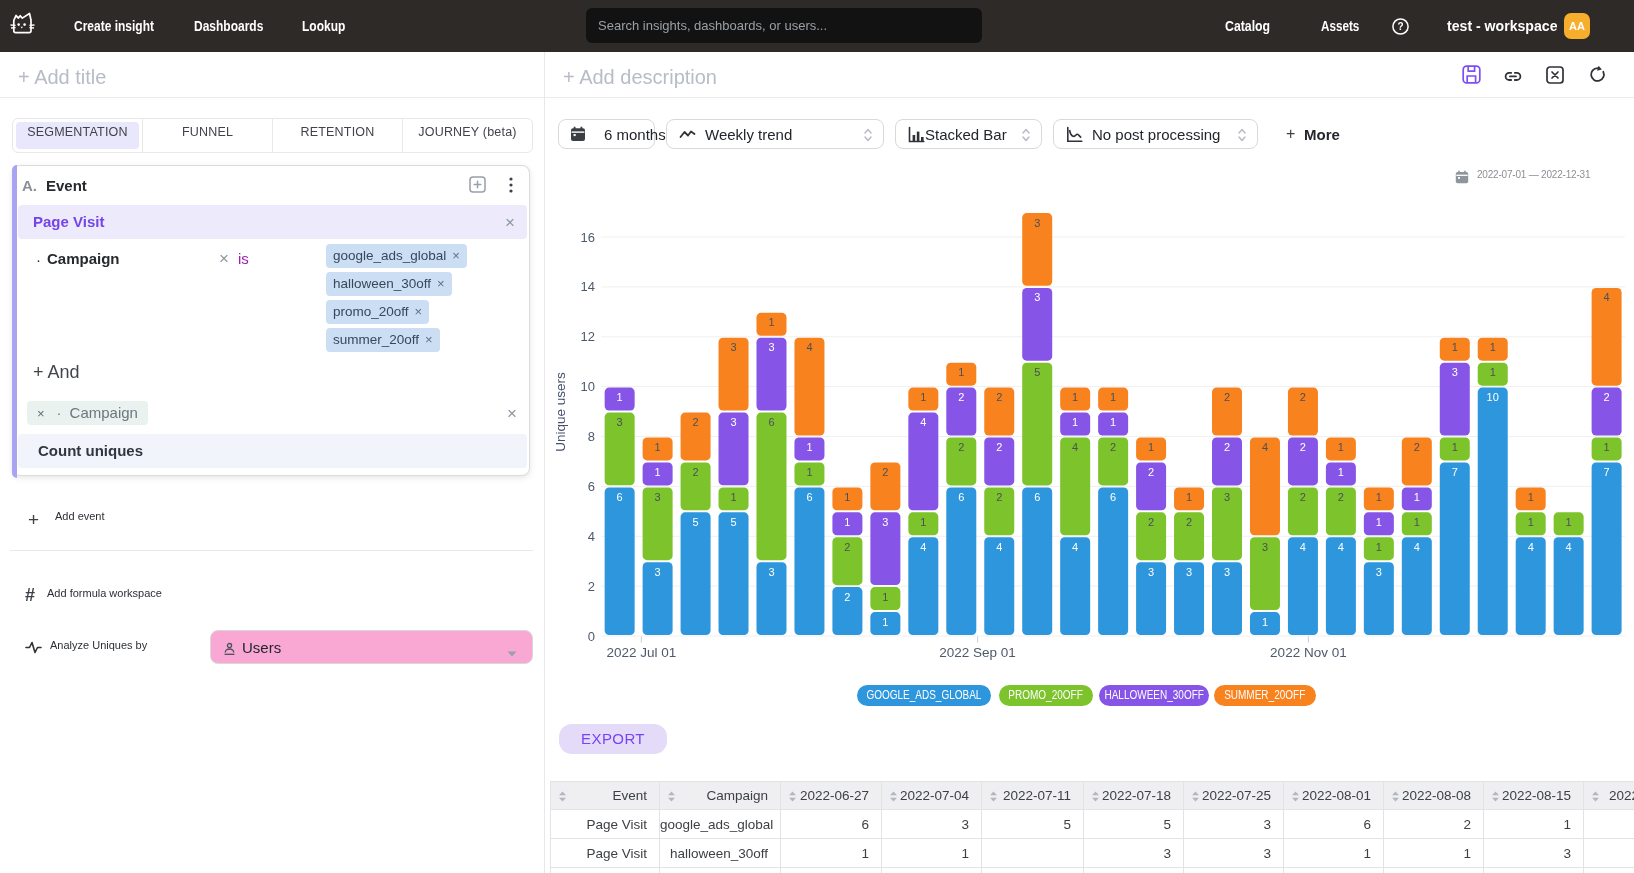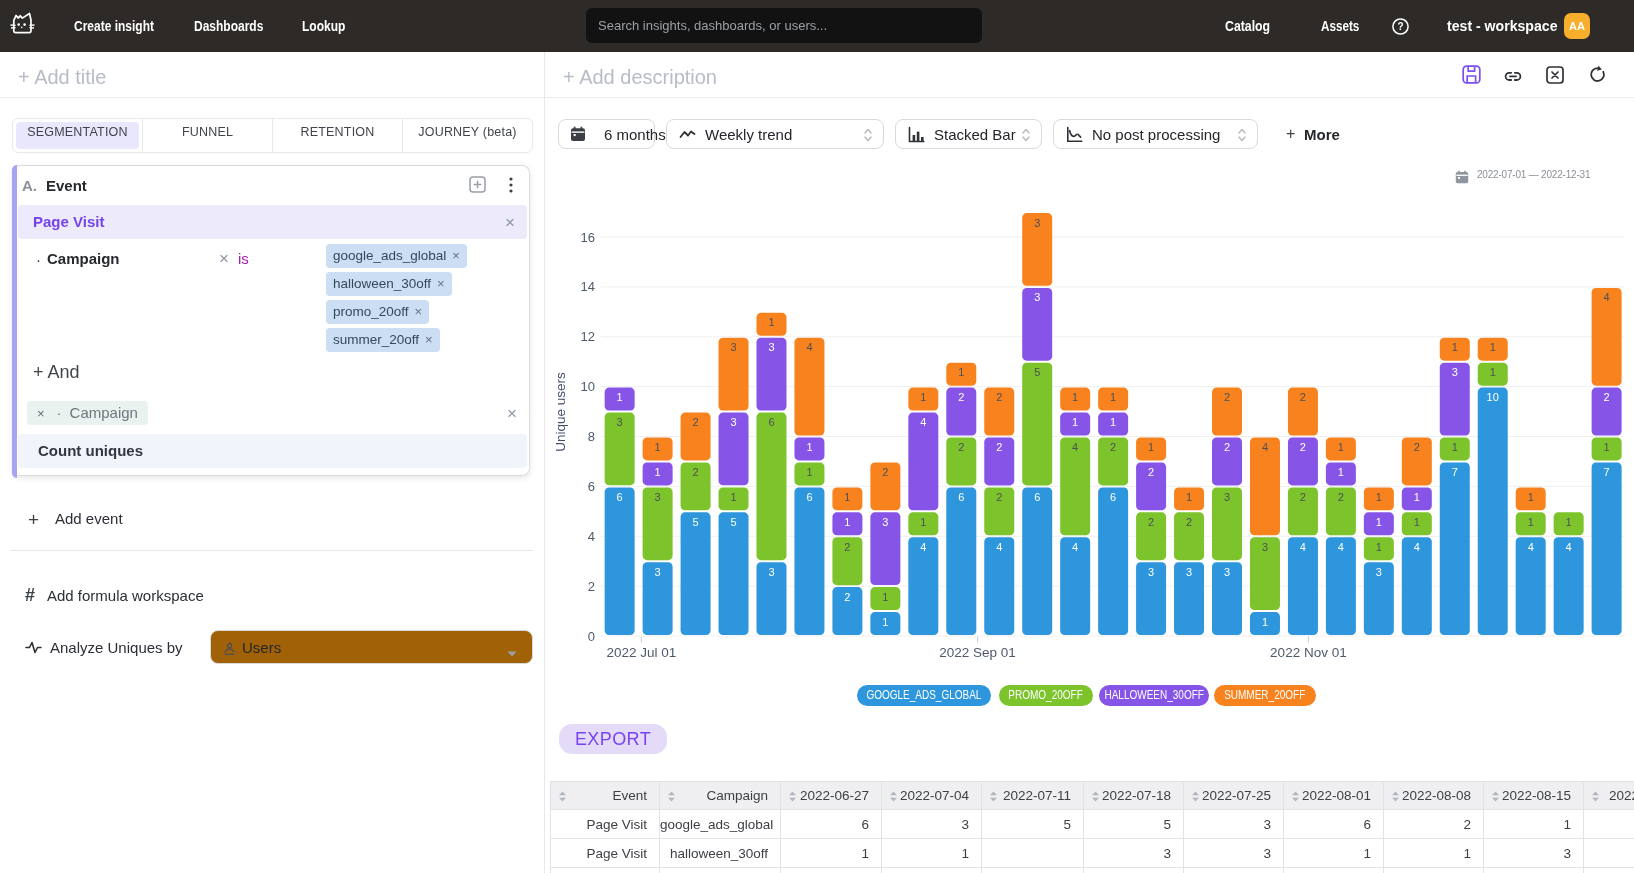--- a/index.html
+++ b/index.html
@@ -30,33 +30,33 @@
  color:#7444e8;font-weight:bold;font-size:15px;line-height:34px;padding-left:15px}
 .countrow{position:absolute;left:6px;top:268px;width:509px;height:34px;background:#f2f4fc;border-radius:4px;
  color:#32363e;font-weight:bold;font-size:15px;line-height:34px;padding-left:20px}
 .x{color:#8c96a2;font-size:17px;line-height:1;font-weight:400}
 .chip{position:absolute;left:314px;height:24px;background:#cbdef3;border-radius:4px;color:#36495a;font-size:13.5px;
  line-height:24px;padding:0 7px;white-space:nowrap}
 .chip .cx{color:#5c7187;font-size:13px;margin-left:6px}
 .gchip{position:absolute;left:15px;top:235px;height:24px;background:#e9f2ee;border-radius:4px;color:#6f7680;
  font-size:15px;line-height:24px;padding:0 10px}
 
-.leftitem{position:absolute;color:#2b2f36;font-size:15px}
+.leftitem{position:absolute;color:#2b2f36;font-size:11px}
 .sep{position:absolute;left:10px;top:550px;width:523px;height:1px;background:#e8e8e8}
-.select{position:absolute;border:1px solid #d9d9d9;border-radius:8px;background:#a16207}
+.select{position:absolute;border:1px solid #d9d9d9;border-radius:8px;background:#f9a8d4}
 
 .ctl{position:absolute;top:119px;height:30px;border:1px solid #d9d9d9;border-radius:8px;background:#fff;
  font-size:15px;color:#23262b;display:flex;align-items:center;white-space:nowrap}
 .spin{position:absolute;right:10px;top:7px}
 
 .pill{position:absolute;top:685px;height:21px;border-radius:11px;color:#fff;font-size:12.5px;line-height:21px;
  display:flex;align-items:center;justify-content:center;overflow:hidden}
 .pill span{transform:scaleX(.8);white-space:nowrap}
 .export{position:absolute;left:559px;top:724px;width:108px;height:30px;background:#e4dbf8;border-radius:13px;
- color:#7a42f5;font-size:18px;text-align:center;line-height:30px;letter-spacing:.4px}
+ color:#7a42f5;font-size:15px;text-align:center;line-height:30px;letter-spacing:.4px}
 
 .twrap{position:absolute;left:550px;top:781px;width:1084px;height:92px;overflow:hidden}
 table{border-collapse:collapse;table-layout:fixed;font-size:13.5px;color:#3d4045}
 th,td{border:1px solid #e2e3e5;height:29px;padding:0 12px 0 0;text-align:right;font-weight:normal;
  white-space:nowrap;overflow:hidden}
 th{background:#efeff1;position:relative;height:28px}
 td{height:29px}
 th svg{position:absolute;left:7px;top:9px}
 </style></head><body>
 <div class="nav">
@@ -181,21 +181,21 @@
   </div>
 <div class="ctl" style="left:895px;width:147px">
     <span style="margin-left:12px;display:flex">
       <svg class="" style="" width="17" height="17" viewBox="0 0 17 17" fill="none">
         <path d="M1.5 1.5 V15.5 H15.8" stroke="#2f3237" stroke-width="1.6" stroke-linecap="round"></path>
         <rect x="4.6" y="9" width="2.6" height="6.5" fill="#2f3237"></rect>
         <rect x="8.8" y="5.6" width="2.6" height="9.9" fill="#2f3237"></rect>
         <rect x="13" y="11" width="2.6" height="4.5" fill="#2f3237"></rect>
       </svg>
     </span>
-    <span style="margin-left:9px">Stacked Bar</span>
+    <span style="">Stacked Bar</span>
     <span style="position:absolute;right:10px;top:7px"><svg class="" style="" width="10" height="16" viewBox="0 0 10 16" fill="none">
         <path d="M2 6 L5 2.6 L8 6" stroke="#b7bcc4" stroke-width="1.5" stroke-linecap="round" stroke-linejoin="round"></path>
         <path d="M2 10 L5 13.4 L8 10" stroke="#b7bcc4" stroke-width="1.5" stroke-linecap="round" stroke-linejoin="round"></path>
       </svg></span>
   </div>
 <div class="ctl" style="left:1053px;width:205px">
     <span style="margin-left:12px;display:flex">
       <svg class="" style="" width="17" height="17" viewBox="0 0 17 17" fill="none">
         <path d="M1.8 1.5 V15.3 H15.8" stroke="#2f3237" stroke-width="1.6" stroke-linecap="round"></path>
         <path d="M3.5 4 C5 11,8 11.5,10 9 C12 6.5,13.5 11,15.3 11.5" stroke="#2f3237" stroke-width="1.6" fill="none"></path>

